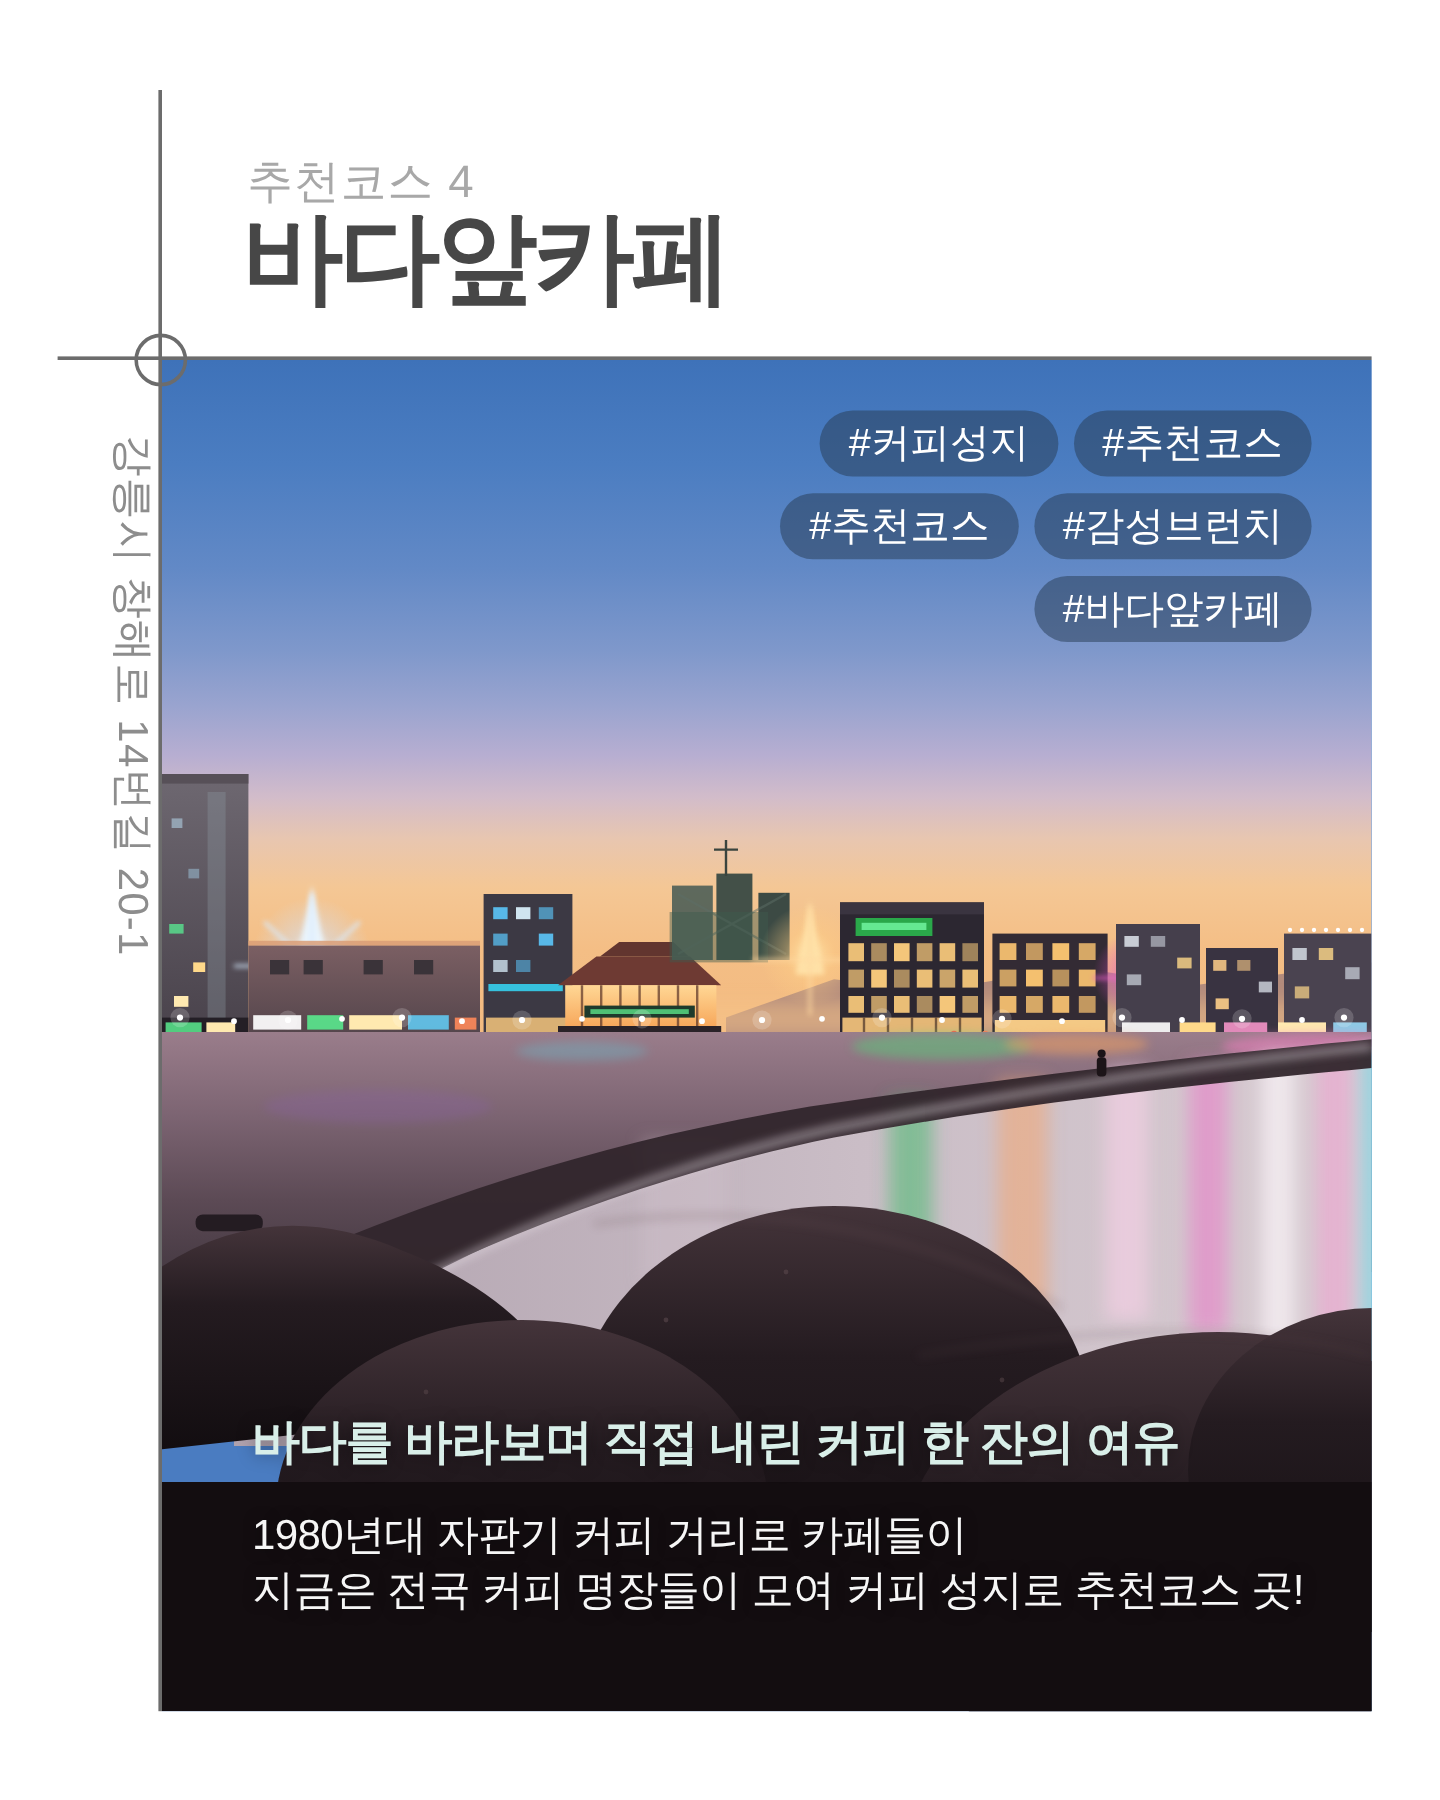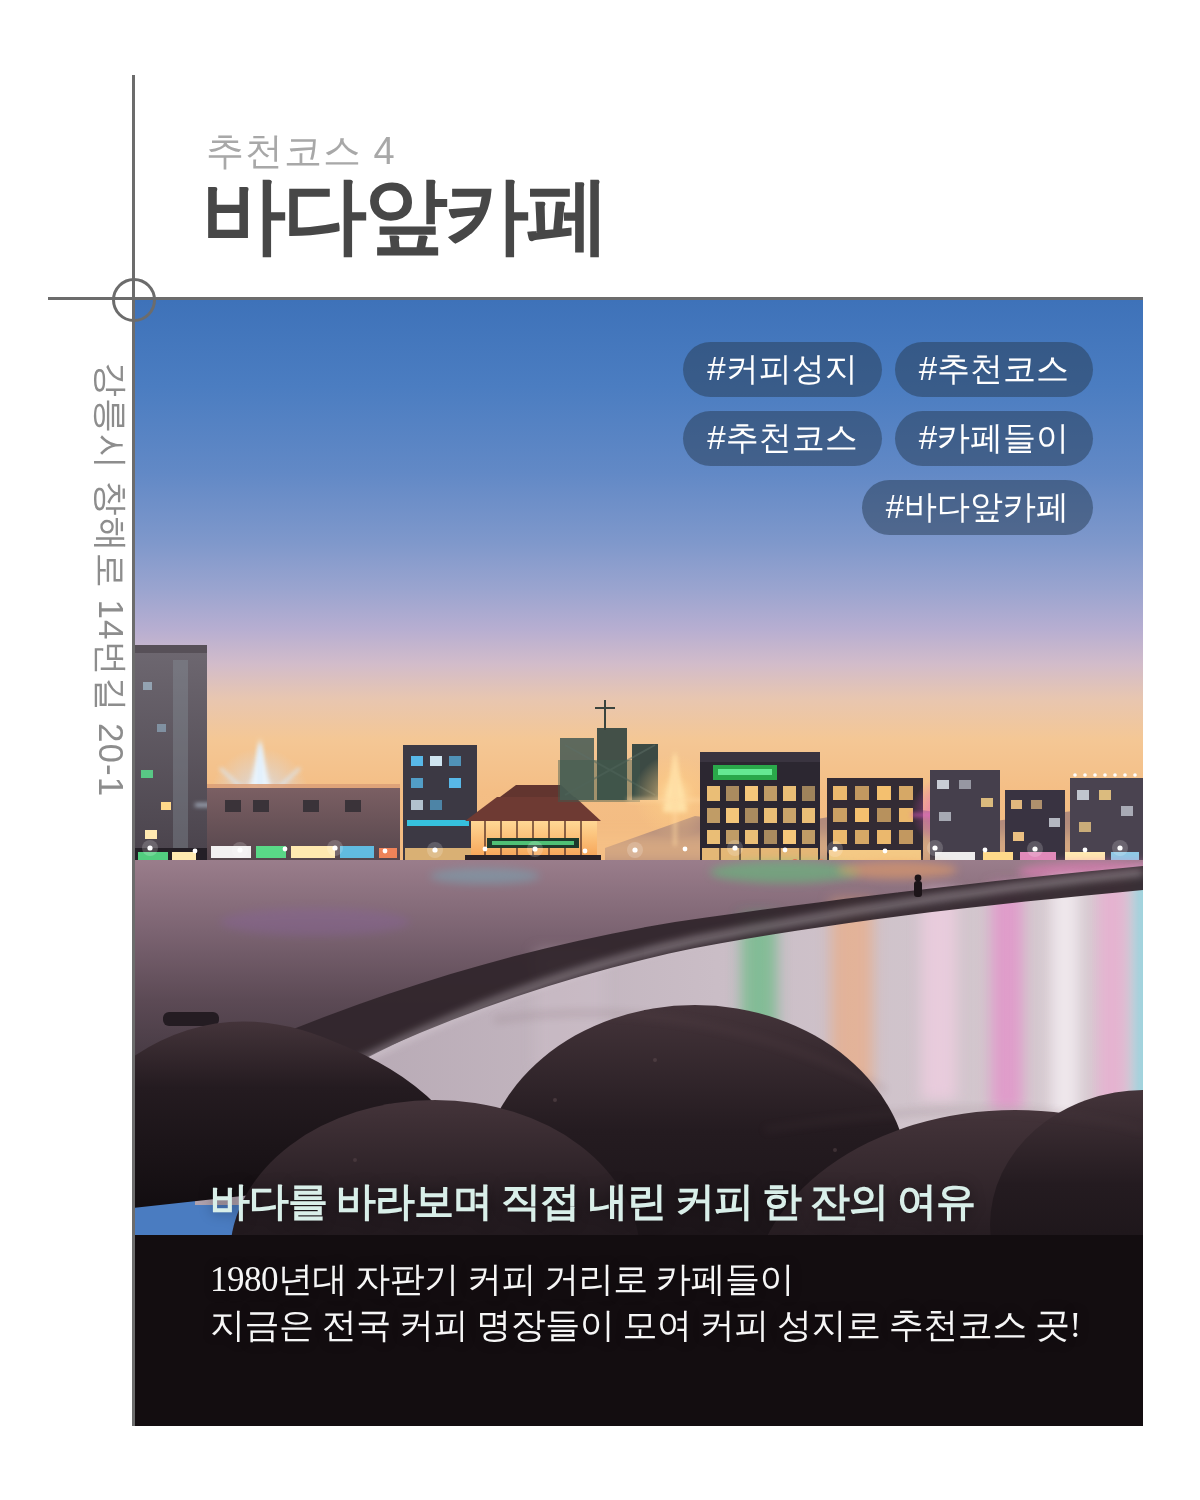--- a/index.html
+++ b/index.html
@@ -21,21 +21,21 @@
   
   .photo{position:absolute;left:135px;top:300px;width:1008px;height:1126px;overflow:hidden;
     background:#4a7cc1;z-index:1;}
   .photo svg{position:absolute;left:0;top:0;display:block;}
   
   .tags{position:absolute;top:42px;right:50px;display:flex;flex-direction:column;align-items:flex-end;gap:14px;z-index:6;}
   .tag-row{display:flex;gap:13px;}
   .tag{height:55px;padding:0 24px;border-radius:28px;background:rgba(40,61,87,0.52);
     color:#ffffff;font-size:33px;display:flex;align-items:center;white-space:nowrap;}
   
-  .caption{position:absolute;left:75px;top:874px;z-index:6;font-family:Liberation Serif, serif;}
+  .caption{position:absolute;left:75px;top:874px;z-index:6;}
   .caption-headline{font-size:40px;font-weight:700;color:#d9efe9;letter-spacing:-1px;
     text-shadow:0 0 14px rgba(0,0,0,0.4);margin-bottom:28px;}
   .caption-body{font-size:35px;line-height:46px;color:#f6f6f6;letter-spacing:-0.5px;
     text-shadow:0 0 12px rgba(0,0,0,0.4);}
 </style>
 </head>
 <body>
 
 <div class="canvas">
 
@@ -354,21 +354,21 @@
       </g>
     </svg>
 
     <div class="tags">
       <div class="tag-row">
         <div class="tag">#커피성지</div>
         <div class="tag">#추천코스</div>
       </div>
       <div class="tag-row">
         <div class="tag">#추천코스</div>
-        <div class="tag">#카페들이</div>
+        <div class="tag">#감성브런치</div>
       </div>
       <div class="tag-row">
         <div class="tag">#바다앞카페</div>
       </div>
     </div>
 
     <div class="caption">
       <div class="caption-headline">바다를 바라보며 직접 내린 커피 한 잔의 여유</div>
       <div class="caption-body">
         <div>1980년대 자판기 커피 거리로 카페들이</div>

